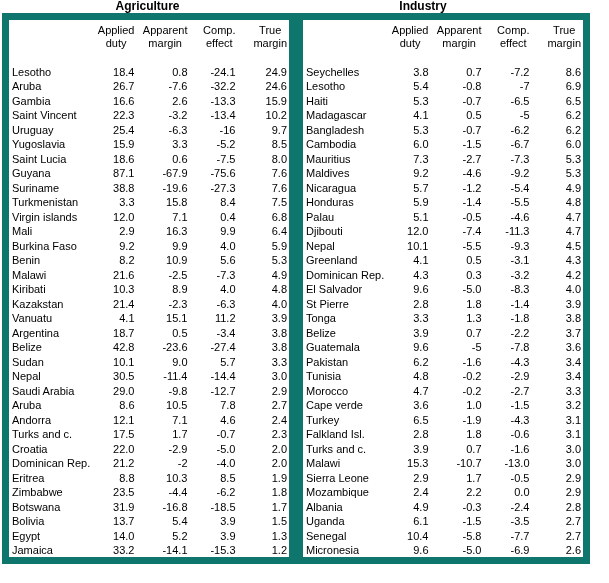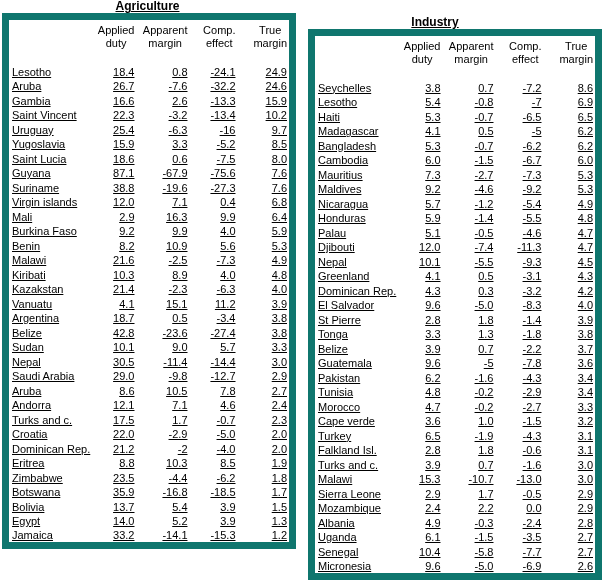--- a/index.html
+++ b/index.html
@@ -12,24 +12,23 @@
   .page {
     position: relative;
     width: 609px;
     height: 583px;
     background: #ffffff;
     overflow: hidden;
   }
   .panel {
     position: absolute;
     top: 0;
-    text-decoration: underline;
   }
   #panel-0 { left: 2px;   width: 291px; }
-  #panel-1 { left: 308px; width: 254px; margin-top: 16px; }
+  #panel-1 { left: 296px; width: 254px; }
   .panel-title {
     margin: 0;
     height: 13px;
     line-height: 13px;
     font-size: 12px;
     font-weight: bold;
     text-align: center;
     white-space: nowrap;
   }
   table.data-table {
@@ -166,20 +165,27 @@
             <td class="num-cell">7.6</td>
           </tr>
           <tr class="data-row">
             <td class="country-cell">Suriname</td>
             <td class="num-cell">38.8</td>
             <td class="num-cell">-19.6</td>
             <td class="num-cell">-27.3</td>
             <td class="num-cell">7.6</td>
           </tr>
           <tr class="data-row">
+            <td class="country-cell">Turkmenistan</td>
+            <td class="num-cell">3.3</td>
+            <td class="num-cell">15.8</td>
+            <td class="num-cell">8.4</td>
+            <td class="num-cell">7.5</td>
+          </tr>
+          <tr class="data-row">
             <td class="country-cell">Virgin islands</td>
             <td class="num-cell">12.0</td>
             <td class="num-cell">7.1</td>
             <td class="num-cell">0.4</td>
             <td class="num-cell">6.8</td>
           </tr>
           <tr class="data-row">
             <td class="country-cell">Mali</td>
             <td class="num-cell">2.9</td>
             <td class="num-cell">16.3</td>
@@ -307,21 +313,21 @@
           </tr>
           <tr class="data-row">
             <td class="country-cell">Zimbabwe</td>
             <td class="num-cell">23.5</td>
             <td class="num-cell">-4.4</td>
             <td class="num-cell">-6.2</td>
             <td class="num-cell">1.8</td>
           </tr>
           <tr class="data-row">
             <td class="country-cell">Botswana</td>
-            <td class="num-cell">35.9</td>
+            <td class="num-cell">31.9</td>
             <td class="num-cell">-16.8</td>
             <td class="num-cell">-18.5</td>
             <td class="num-cell">1.7</td>
           </tr>
           <tr class="data-row">
             <td class="country-cell">Bolivia</td>
             <td class="num-cell">13.7</td>
             <td class="num-cell">5.4</td>
             <td class="num-cell">3.9</td>
             <td class="num-cell">1.5</td>

